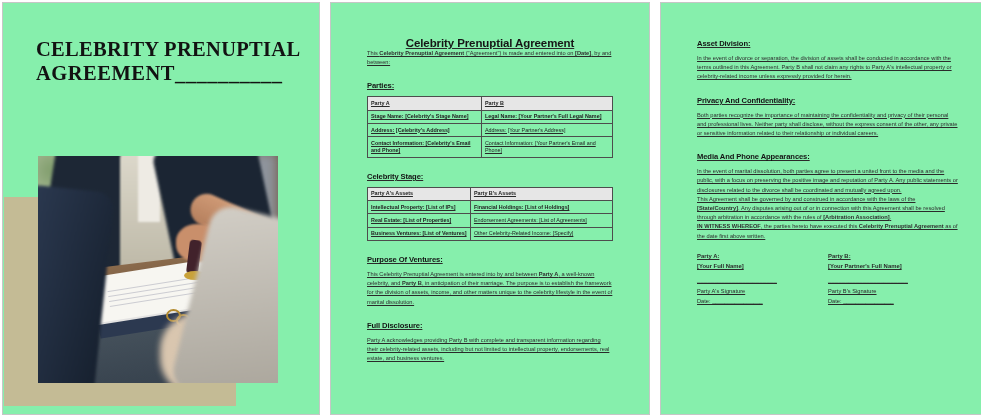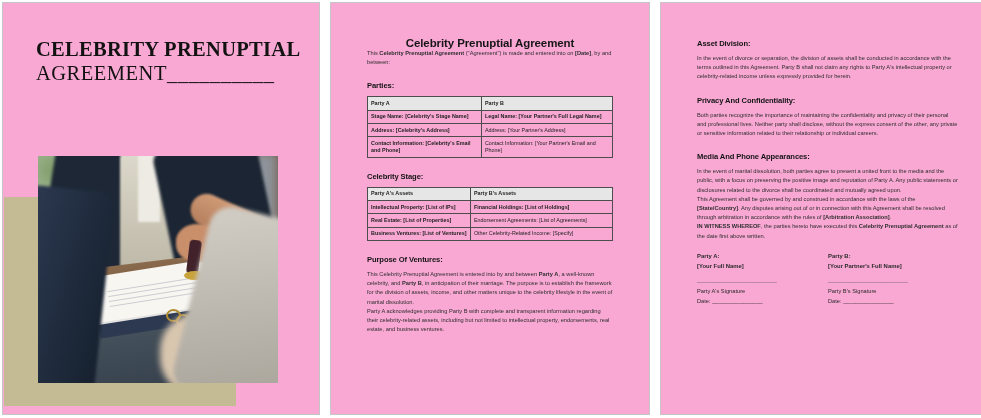--- a/index.html
+++ b/index.html
@@ -2,32 +2,32 @@
 <html><head>
 <meta charset="utf-8">
 <style>
   html,body{margin:0;padding:0;}
   body{
     width:981px;height:418px;position:relative;background:#ffffff;
     font-family:"Liberation Sans",sans-serif;overflow:hidden;
     -webkit-font-smoothing:antialiased;
   }
   .page{
-    position:absolute;top:2px;height:413px;background:#f9a8d4;
+    position:absolute;top:2px;height:413px;background:#86efac;
     border:1px solid #c6c6c6;box-sizing:border-box;
   }
   #page1{left:2px;width:318px;}
   #page2{left:330px;width:320px;}
   #page3{left:660px;width:336px;}
 
   
   .cover-title{position:absolute;left:33px;top:34px;color:#121212;
     font-family:"Liberation Serif",serif;line-height:24px;}
   .cover-title .l1{font-size:20.5px;font-weight:bold;letter-spacing:.3px;white-space:nowrap;}
-  .cover-title .l2{font-size:20.5px;font-weight:normal;letter-spacing:.5px;white-space:nowrap;}
+  .cover-title .l2{font-size:20.5px;font-weight:bold;letter-spacing:.5px;white-space:nowrap;}
   .accent-block{position:absolute;left:1px;top:194px;width:232px;height:209px;background:#c4bb95;}
   .photo{position:absolute;left:35px;top:153px;width:240px;height:227px;overflow:hidden;background:#6e523b;}
   .photo>div{position:absolute;}
   .ph-sky{left:-10px;top:-10px;width:80px;height:70px;border-radius:12px;
     background:radial-gradient(circle at 30% 35%,#7c9a68 0%,#a9bb97 40%,#e9ece4 75%);filter:blur(4px);}
   .ph-wall{left:40px;top:-5px;width:200px;height:120px;background:#8e949c;filter:blur(6px);}
   .ph-blazer-l{left:8px;top:-14px;width:86px;height:150px;background:#1d2735;border-radius:10px;
     transform:rotate(9deg);filter:blur(1.5px);}
   .ph-vest{left:82px;top:-6px;width:58px;height:138px;border-radius:8px;
     background:linear-gradient(180deg,#ddd9cc,#b9b4a2);filter:blur(1.2px);}
@@ -56,21 +56,21 @@
   .ph-stamp-h{left:150px;top:84px;width:12px;height:34px;background:#41222b;border-radius:4px;
     transform:rotate(7deg);filter:blur(.5px);}
   .ph-stamp-b{left:146px;top:115px;width:22px;height:9px;background:#c9a23a;border-radius:50%;filter:blur(.5px);}
   .ph-shoulder-l{left:-26px;top:32px;width:92px;height:210px;border-radius:18px;
     background:linear-gradient(100deg,#2d3b53,#16202e);transform:rotate(6deg);filter:blur(1.6px);}
   .ph-hand-bl{left:122px;top:158px;width:78px;height:80px;background:#d9c6af;border-radius:45%;filter:blur(3px);}
   .ph-shoulder-r{left:152px;top:58px;width:120px;height:190px;border-radius:22px;
     background:linear-gradient(160deg,#d2cec6,#a6a197);transform:rotate(14deg);filter:blur(2px);}
 
   
-  .content{position:absolute;left:0;top:0;right:0;bottom:0;padding:0 36px;color:#2a2a2a;}
+  .content{position:absolute;left:0;top:0;right:0;bottom:0;padding:0 36px;color:#2a2a2a;text-decoration:underline;}
   .doc-title{margin:34px 0 0;text-align:center;font-size:11.5px;font-weight:bold;color:#161616;letter-spacing:-.1px;}
   p.body{font-size:5.7px;line-height:9.2px;margin:0;color:#2e2e2e;}
   .mt-intro{margin-top:11px;}
   h2.sec{font-size:7.6px;font-weight:bold;color:#141414;margin:14px 0 6px;letter-spacing:-.1px;}
   h2.sec.first{margin-top:36px;}
   h2.sec.exec{font-size:8.2px;letter-spacing:.1px;}
   table.doc{width:100%;border-collapse:collapse;margin:0;table-layout:fixed;}
   table.doc th,table.doc td{border:1px solid #4d4d4d;padding:2.5px 3px;font-size:5.4px;
     line-height:7.3px;text-align:left;vertical-align:top;color:#222;}
   table.doc th{background:#e6e6e6;font-weight:bold;}
@@ -172,20 +172,21 @@
       <tr>
         <td class="b">Business Ventures: [List of Ventures]</td>
         <td>Other Celebrity-Related Income: [Specify]</td>
       </tr>
     </tbody>
       </table>
 
     <h2 class="sec">Purpose Of Ventures:</h2>
     <p class="body"><span>This Celebrity Prenuptial Agreement is entered into by and between </span><b>Party A</b><span>, a well-known celebrity, and </span><b>Party B</b><span>, in anticipation of their marriage. The purpose is to establish the framework for the division of assets, income, and other matters unique to the celebrity lifestyle in the event of marital dissolution.</span></p>
 
+    <h2 class="sec">Full Disclosure:</h2>
     <p class="body">Party A acknowledges providing Party B with complete and transparent information regarding their celebrity-related assets, including but not limited to intellectual property, endorsements, real estate, and business ventures.</p>
   </div>
 </div>
 
 <div class="page" id="page3">
   <div class="content">
     <h2 class="sec first">Asset Division:</h2>
     <p class="body">In the event of divorce or separation, the division of assets shall be conducted in accordance with the terms outlined in this Agreement. Party B shall not claim any rights to Party A's intellectual property or celebrity-related income unless expressly provided for herein.</p>
 
     <h2 class="sec">Privacy And Confidentiality:</h2>

